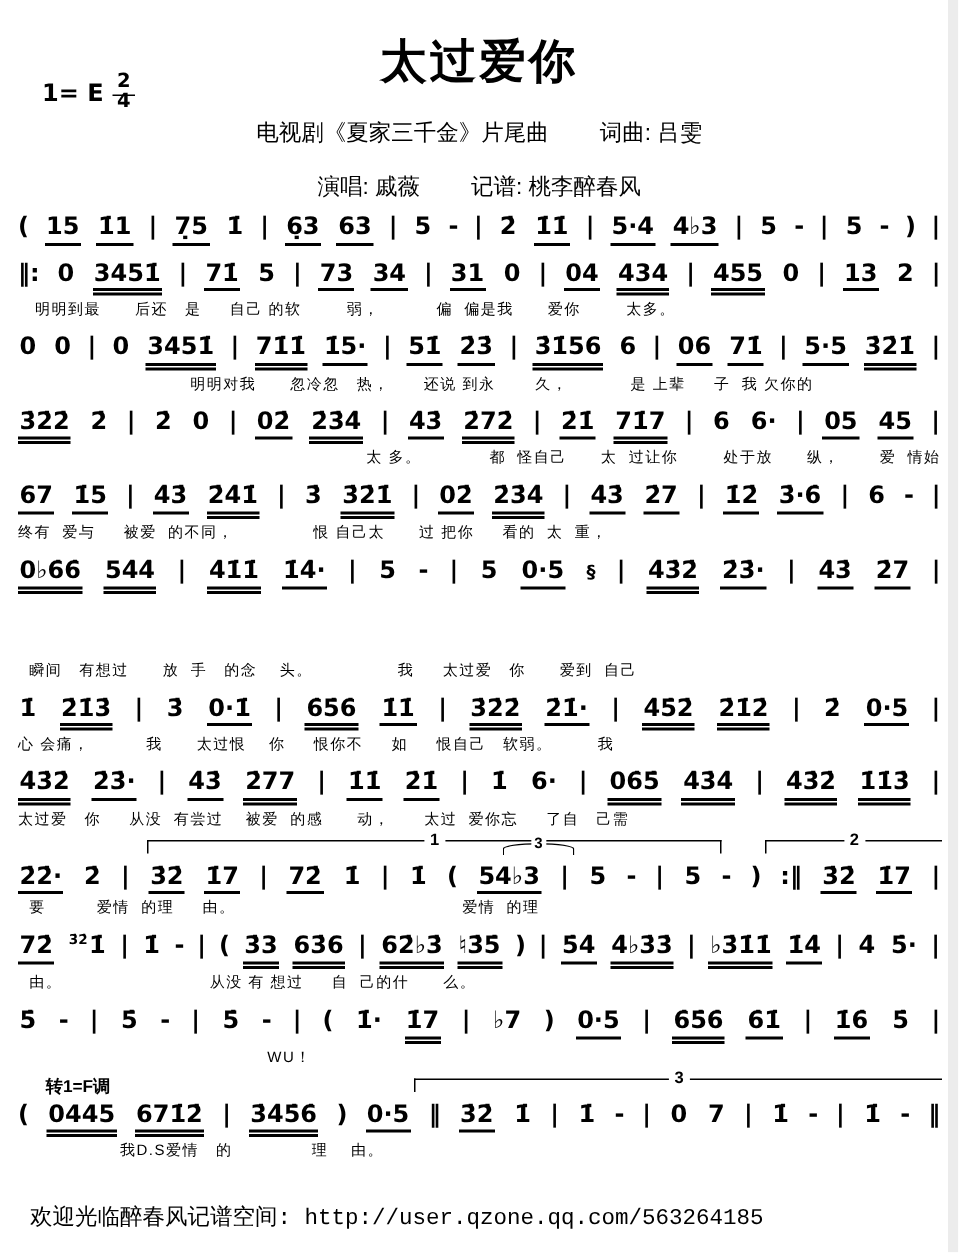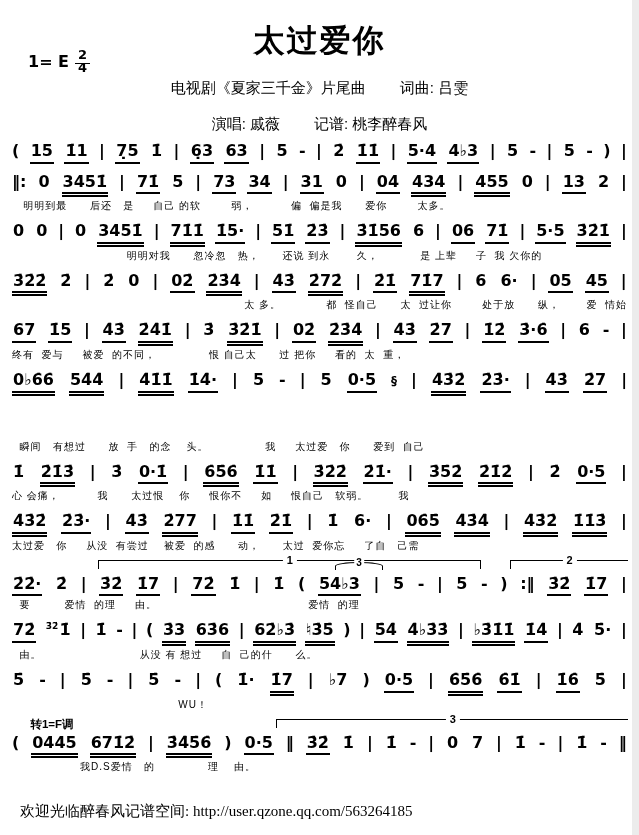--- a/index.html
+++ b/index.html
@@ -38,21 +38,21 @@
          border-left:1.5px solid #000;border-right:1.5px solid #000;}
   .volta.open-r{border-right:none;}
   .volta .vlabel{position:absolute;top:-7px;left:50%;transform:translateX(-50%);
          background:#fff;padding:0 4px;font-size:11px;font-weight:bold;}
   .tuplet{position:absolute;top:2px;height:7px;border:1.5px solid #000;border-bottom:none;
           border-radius:50% 50% 0 0;}
   .tuplet .vlabel{position:absolute;top:-6px;left:50%;transform:translateX(-50%);
           background:#fff;padding:0 2px;font-size:10px;font-weight:bold;}
   .keynote{position:absolute;top:-2px;font-size:11.5px;font-weight:bold;}
   
-  .footer{position:absolute;left:20px;bottom:14px;font-family:Liberation Serif, serif;
+  .footer{position:absolute;left:20px;bottom:14px;font-family:Liberation Mono, monospace;
           font-size:15px;text-align:center;}
 </style>
 </head>
 <body>
 
 <div class="sheet">
   <div class="scan-edge"></div>
 
   <div class="hdr">
     <div class="title">太过爱你</div>
@@ -240,21 +240,21 @@
           <span class="bar">|</span>
           <span class="note">3̇</span>
           <span class="note u1">0·1̇</span>
           <span class="bar">|</span>
           <span class="note u2">6̇5̇6̇</span>
           <span class="note u1">1̇1̇</span>
           <span class="bar">|</span>
           <span class="note u2">3̇2̇2̇</span>
           <span class="note u1">2̇1̇·</span>
           <span class="bar">|</span>
-          <span class="note u2">3̇5̇2̇</span>
+          <span class="note u2">4̇5̇2̇</span>
           <span class="note u2">2̇1̇2̇</span>
           <span class="bar">|</span>
           <span class="note">2̇</span>
           <span class="note u1">0·5</span>
           <span class="bar">|</span>
         </div>
         <span class="lyr" style="display: block;">心 会痛，          我      太过恨    你     恨你不     如     恨自己   软弱。        我</span>
       </div>
       <div class="line">
         <div class="notes">

